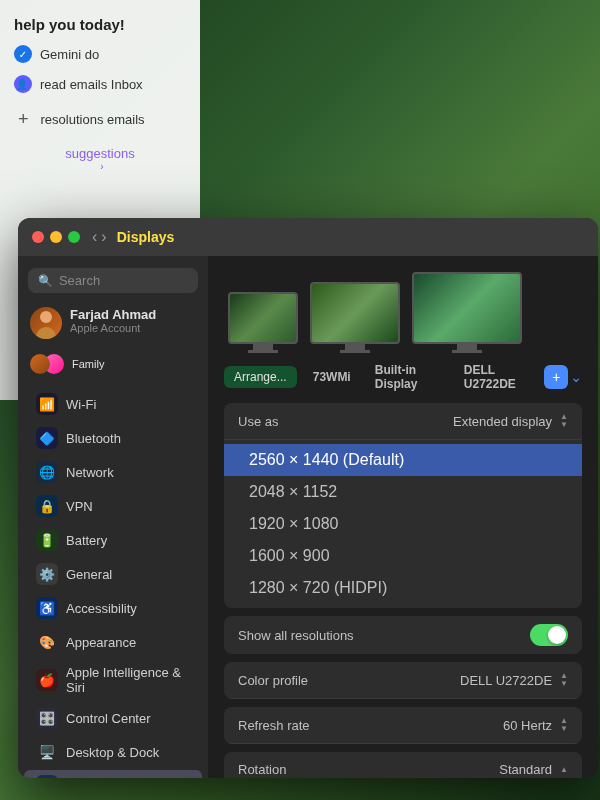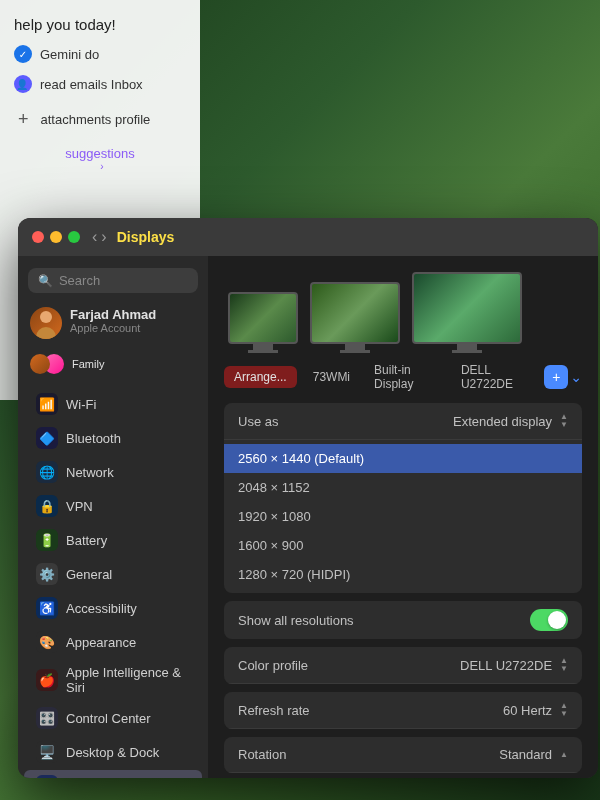--- a/index.html
+++ b/index.html
@@ -362,33 +362,34 @@
     
     .monitor-toolbar {
       display: flex;
       align-items: center;
       padding: 0 16px 12px;
       gap: 8px;
       flex-shrink: 0;
     }
 
     .arrange-btn {
-      background: #7f1d1d;
+      background: #14532d;
       color: #e0e0e0;
       border: none;
       border-radius: 6px;
       padding: 4px 10px;
       font-size: 12px;
       cursor: pointer;
     }
 
     .monitor-name {
       font-size: 12px;
       color: #bbb;
       margin: 0 8px;
+      font-weight: bold;
     }
 
     .add-monitor-btn {
       width: 24px;
       height: 24px;
       background: #4a8aff;
       border-radius: 6px;
       display: flex;
       align-items: center;
       justify-content: center;
@@ -449,22 +450,22 @@
       line-height: 1;
       color: #888;
     }
 
     
     .resolution-list {
       padding: 4px 0;
     }
 
     .resolution-item {
-      padding: 7px 14px;
-      font-size: 13px;
+      padding: 7px 25px;
+      font-size: 16px;
       color: #c0c0c0;
       cursor: pointer;
     }
 
     .resolution-item.selected {
       background: #3a5aaa;
       color: white;
     }
 
     
@@ -505,33 +506,33 @@
       box-shadow: 0 1px 3px rgba(0,0,0,0.3);
     }
   </style>
 </head>
 <body>
 
 <div class="bg"></div>
 
 <div class="left-panel">
   <div class="left-panel-item">
-    <span style="font-size:15px; font-weight:400; color:#222;">help you today!</span>
+    <span style="font-size:15px; font-weight:700; color:#222;">help you today!</span>
   </div>
   <div class="left-panel-item">
     <div class="icon-circle">✓</div>
     <span>Gemini do</span>
   </div>
   <div class="left-panel-item">
     <div class="icon-circle" style="background:#5c5cff;">👤</div>
     <span>read emails Inbox</span>
   </div>
   <div class="left-panel-item">
     <span class="plus-btn">+</span>
-    <span style="margin-left:8px;">attachments profile</span>
+    <span style="margin-left:8px;">resolutions emails</span>
   </div>
   <div class="suggestions-row">
     <span>suggestions</span>
     <span class="chevron-right">›</span>
   </div>
 </div>
 
 <div class="syspref-window">
 
   <div class="title-bar">

